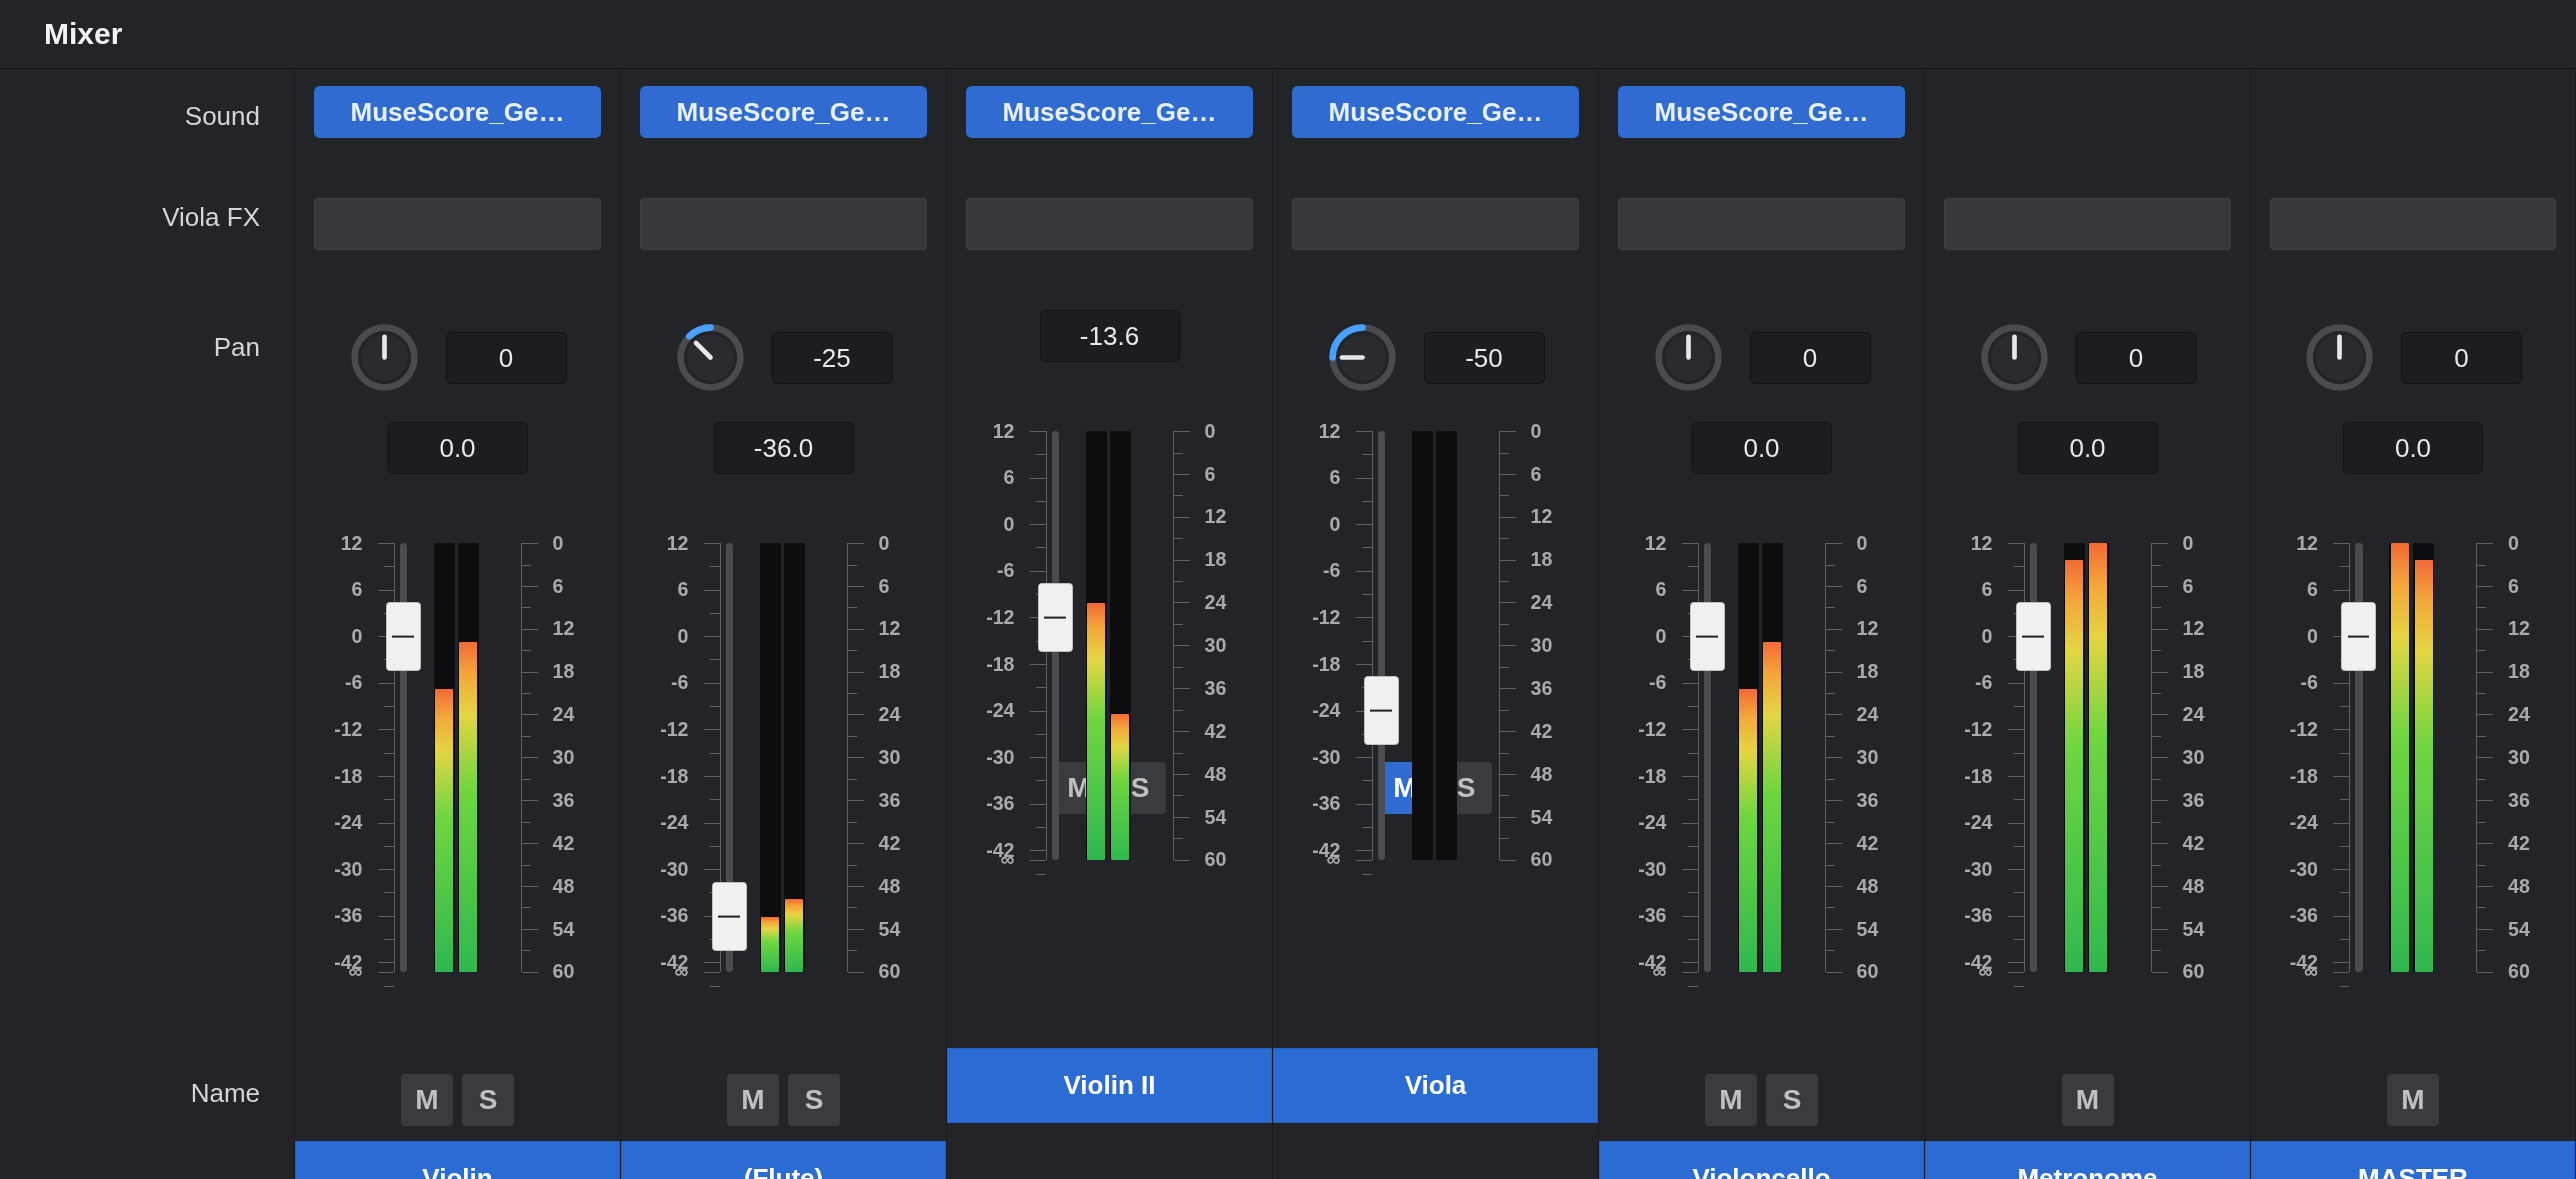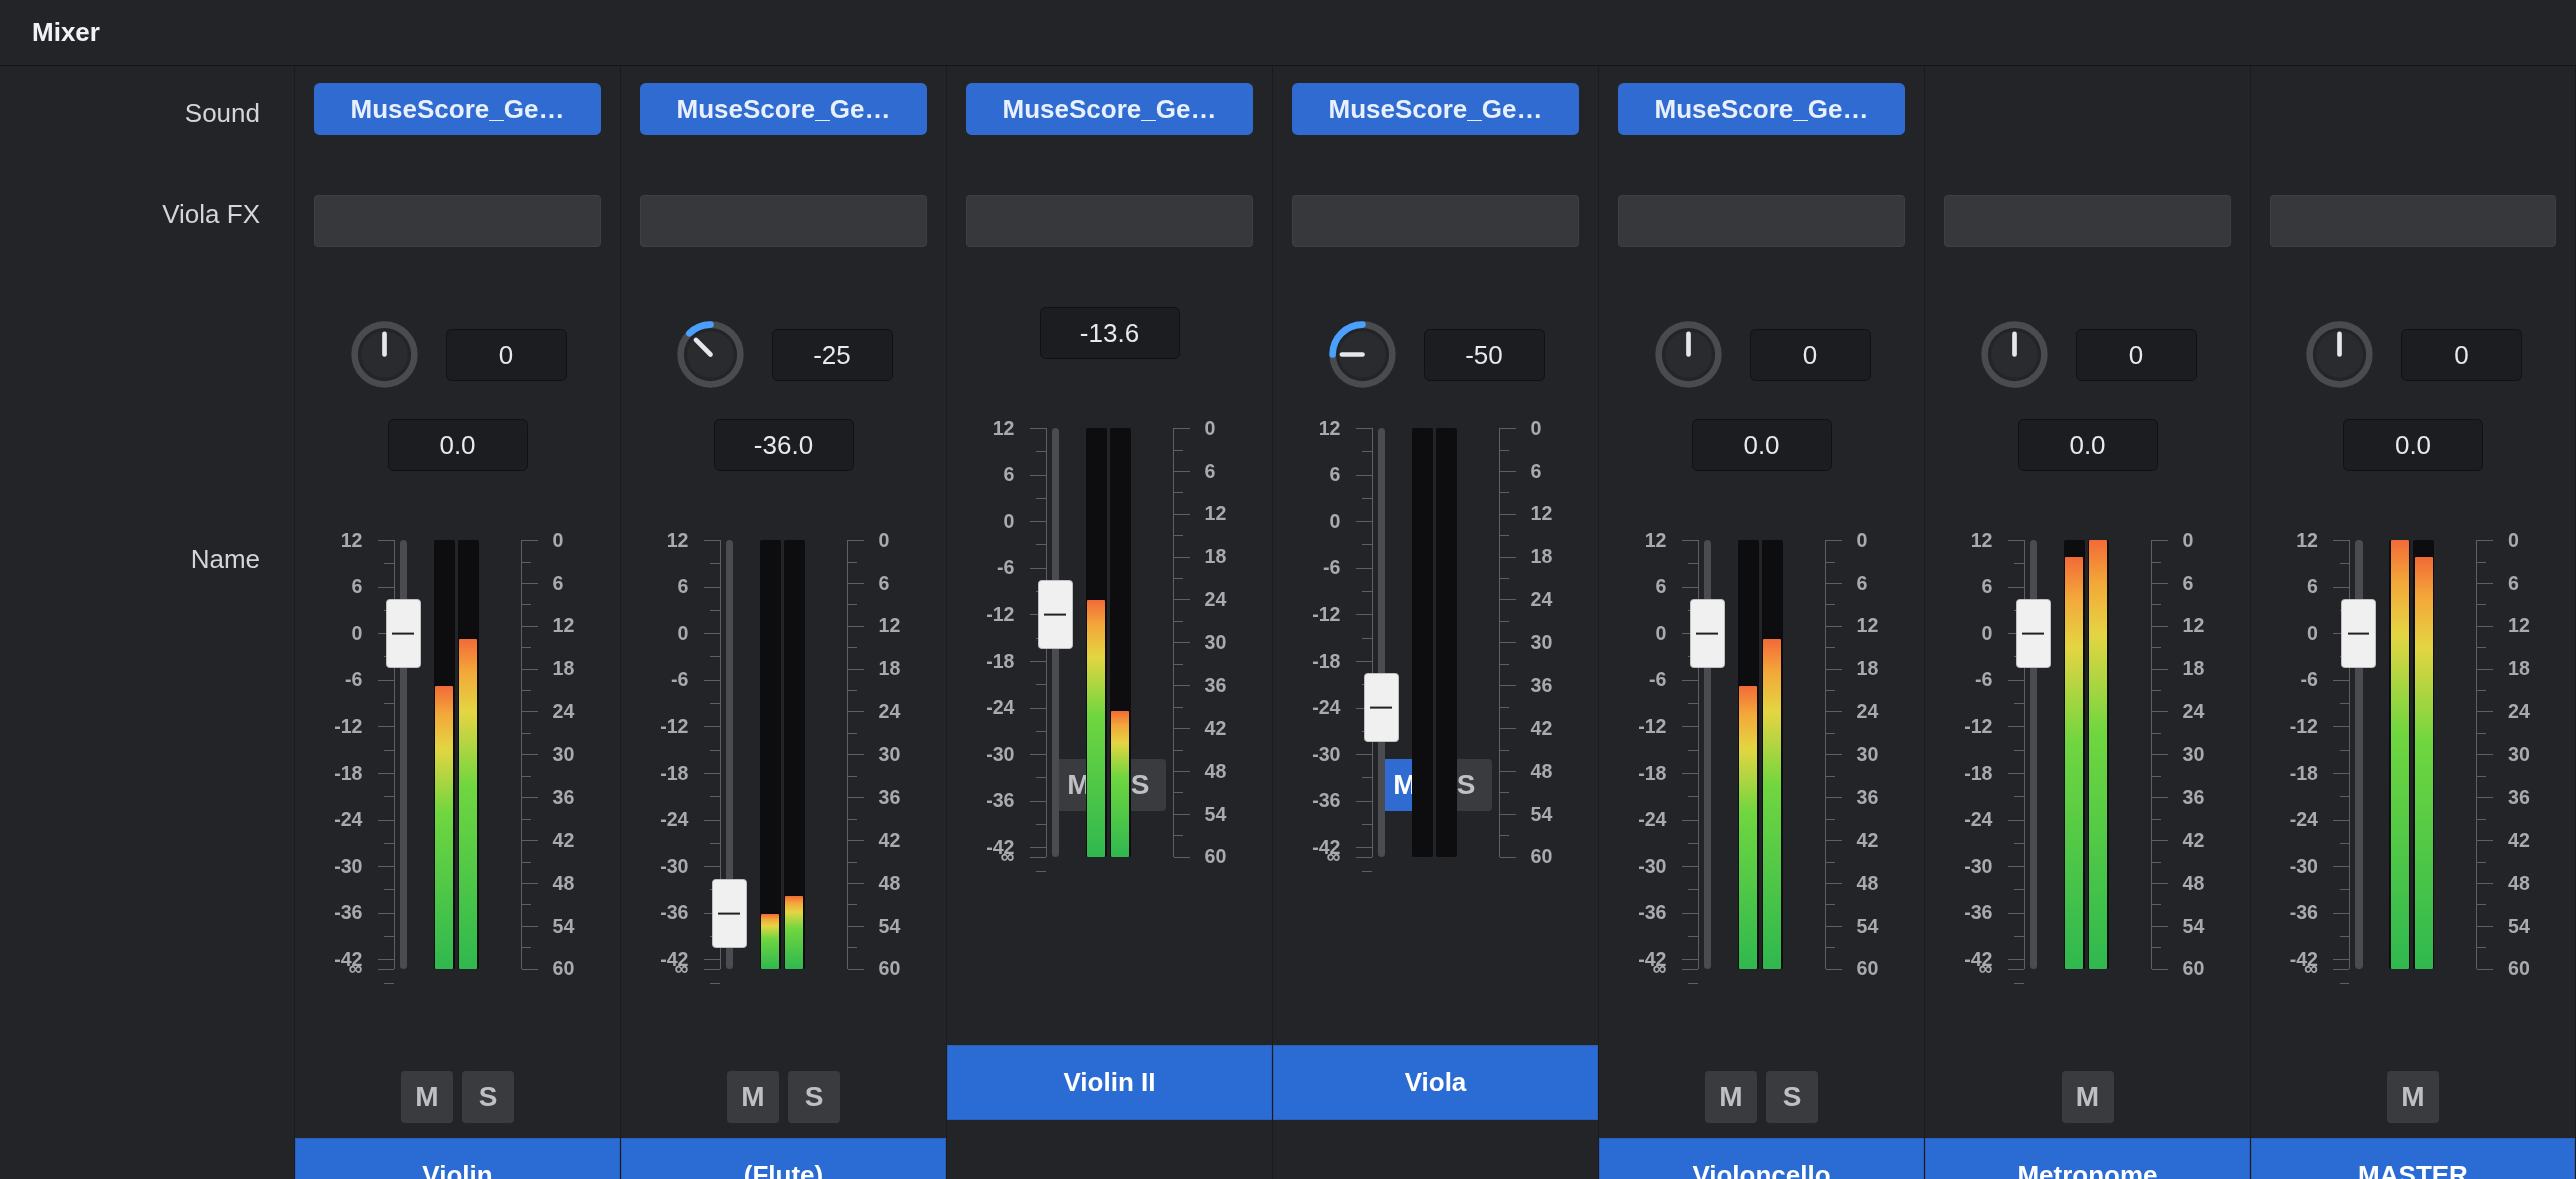--- a/index.html
+++ b/index.html
@@ -18,22 +18,22 @@
   }
   * { box-sizing: border-box; font-family: "Segoe UI", Arial, sans-serif; }
   body {
     margin: 0;
     background: var(--bg);
     color: var(--text-light);
     width: 2576px;
     font-size: 13px;
   }
   .titlebar {
-    padding: 17px 32px;
-    font-size: 26px;
+    padding: 17px 44px;
+    font-size: 30px;
     font-weight: 700;
     color: #f1f2f4;
     border-bottom: 0.9px solid #141518;
   }
   .mixer {
     display: grid;
     grid-template-columns: 294px repeat(7, 326px);
     position: relative;
   }
   .row-labels {
@@ -203,20 +203,21 @@
 </style>
 </head>
 <body>
 
 <div class="titlebar">Mixer</div>
 
 <div class="mixer" id="mixer">
   <div class="row-labels">
     <div class="lbl sound">Sound</div>
     <div class="lbl fx">Viola FX</div>
+    <div class="lbl pan">Pan</div>
     <div></div>
     <div></div>
     <div class="lbl name">Name</div>
   </div>
 
 <div class="channel">
     <div class="cell">
       <div class="sound-slot blue">MuseScore_Ge…</div>
     </div>
     <div class="cell">

